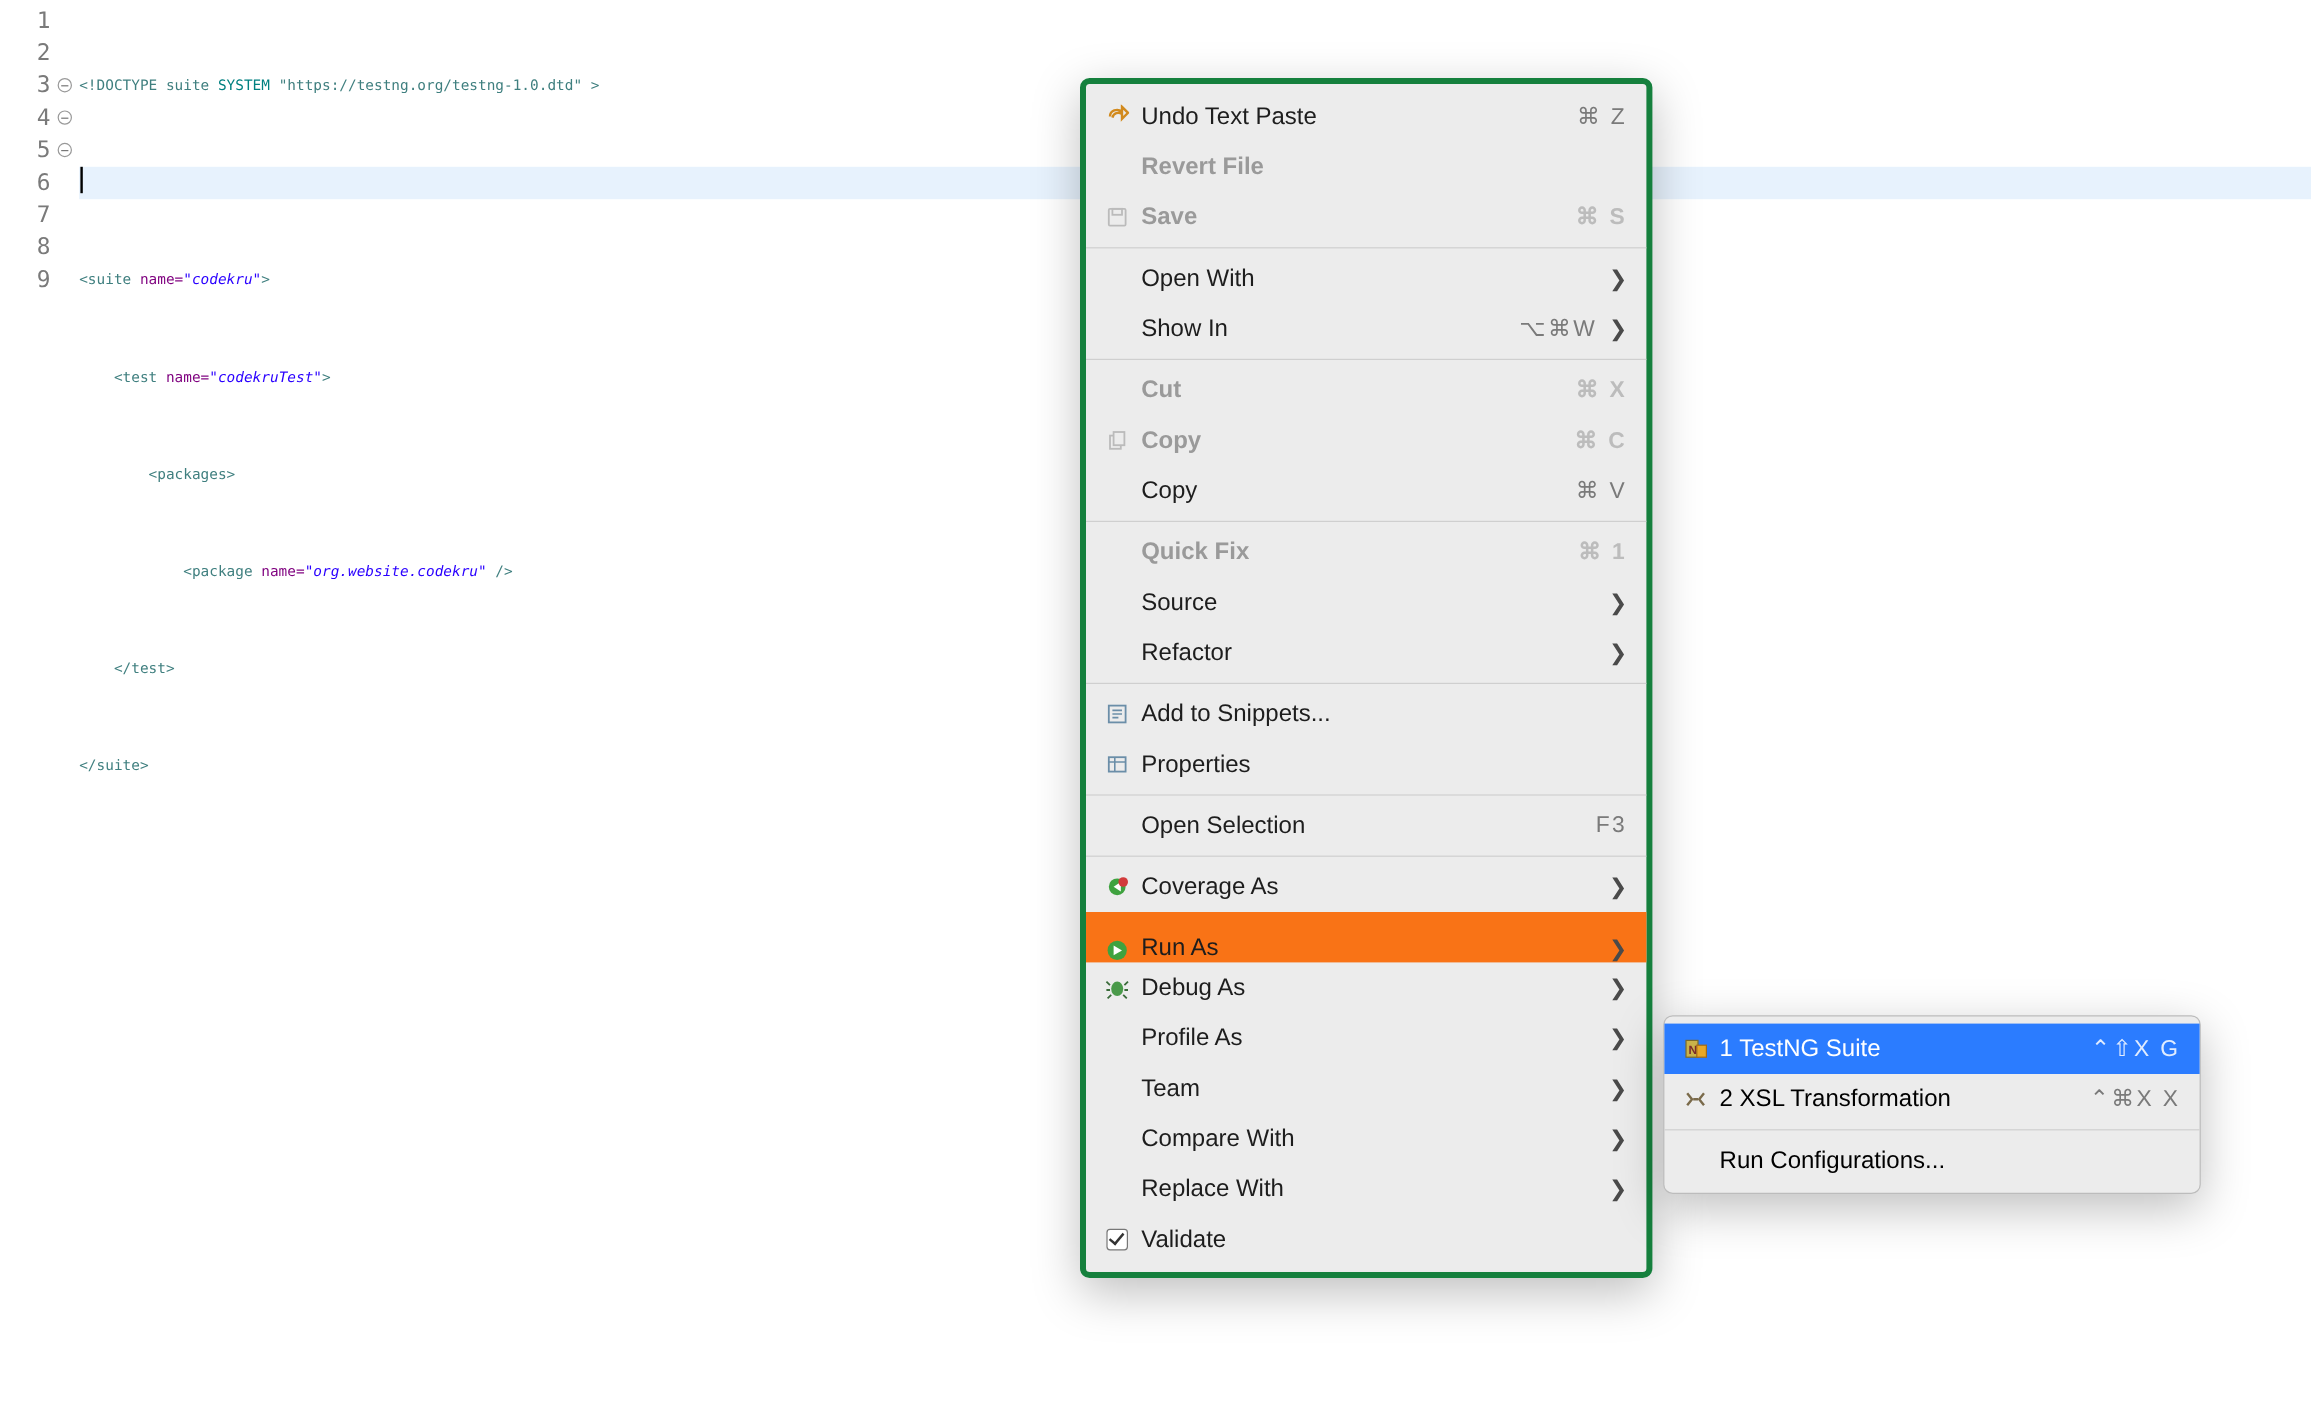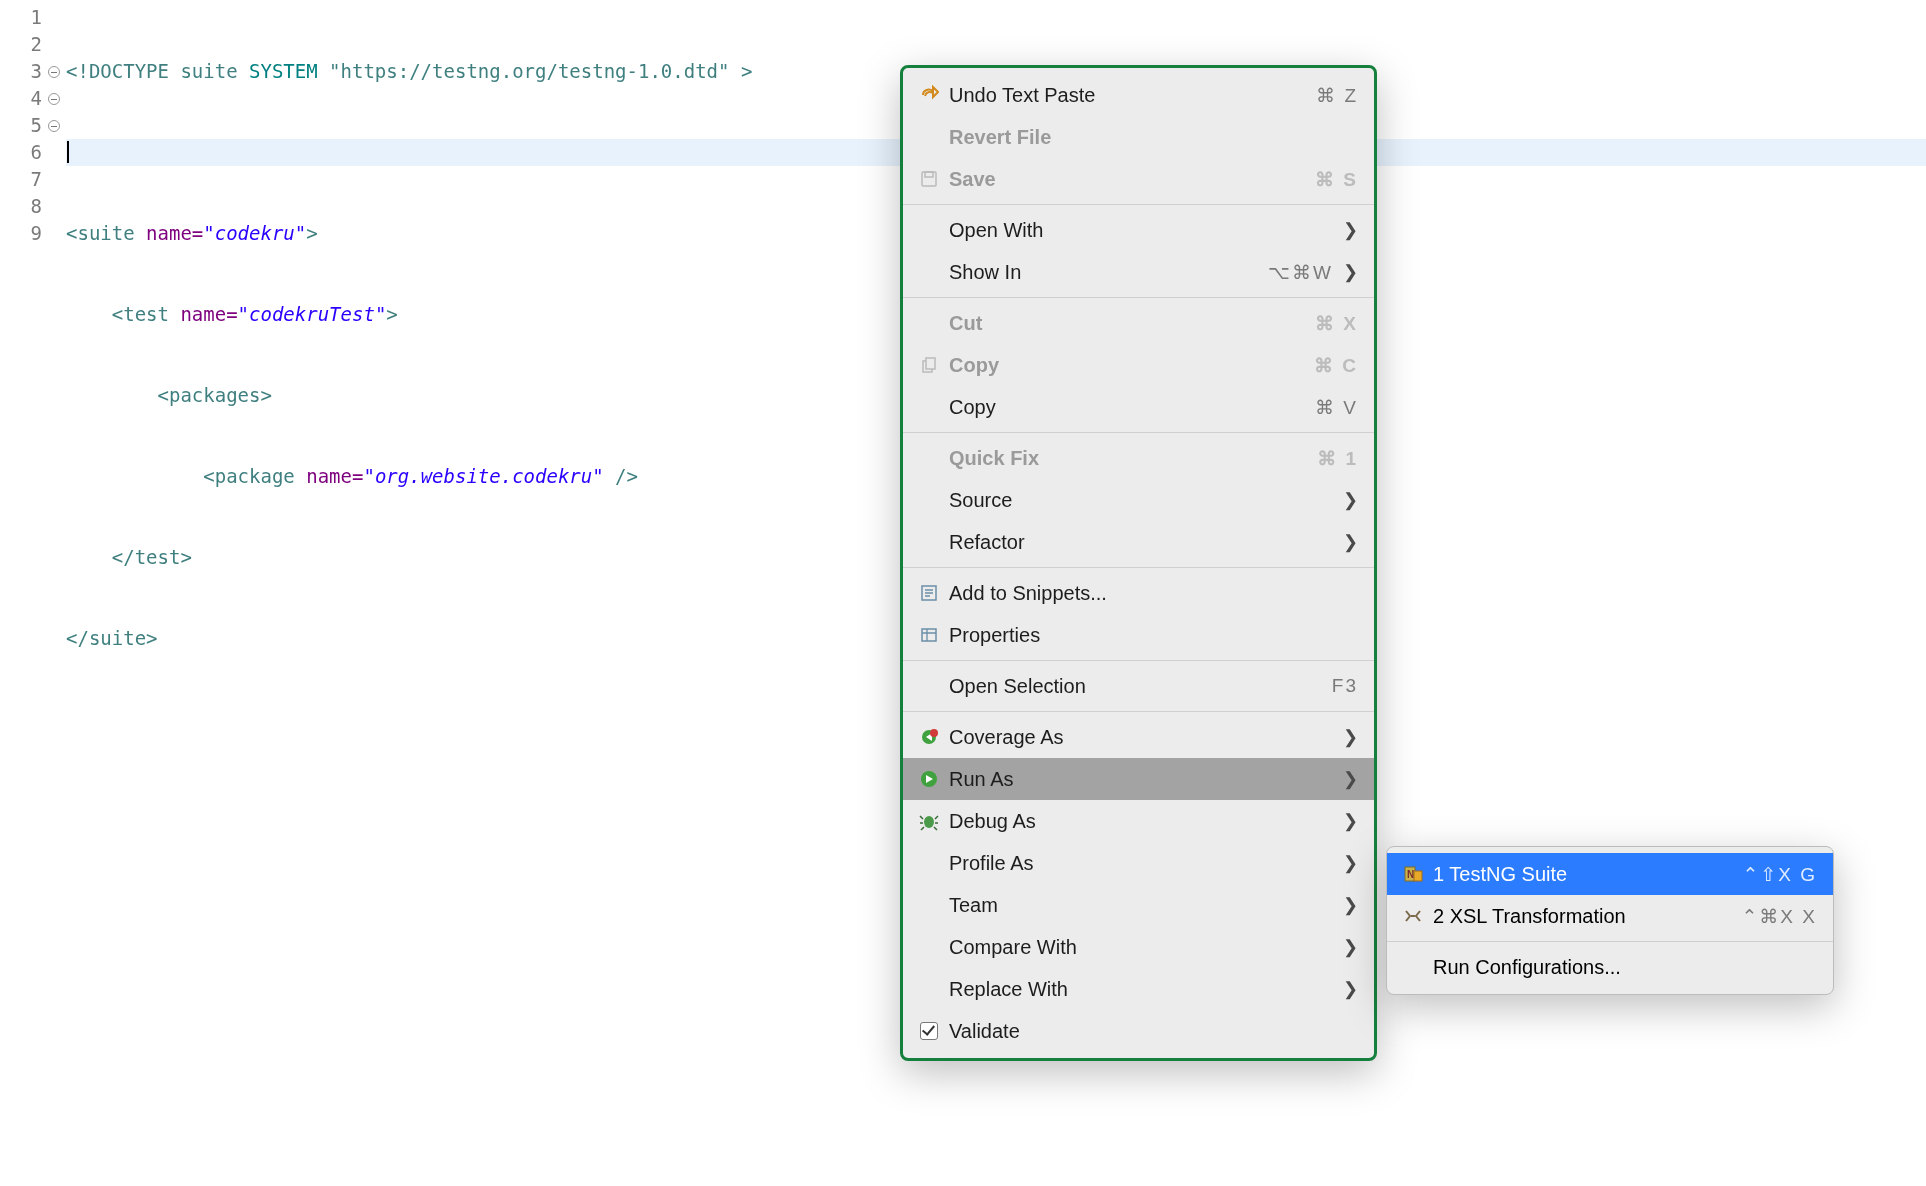--- a/index.html
+++ b/index.html
@@ -36,21 +36,21 @@
     font-size: 14px;
     line-height: 27px;
     padding-top: 4px;
     color: #888888;
     user-select: none;
     text-align: left;
   }
   .code {
     flex: 1;
     font-family: "Menlo","Consolas",monospace;
-    font-size: 19px;
+    font-size: 12px;
     line-height: 27px;
     padding-top: 4px;
     white-space: pre;
     color: #000000;
   }
   .code-line { height: 27px; }
   .code-line.current {
     background: #e7f2fd;
   }
   .tag { color: #3f7f7f; }
@@ -67,35 +67,35 @@
     vertical-align: text-bottom;
     margin-left: 1px;
   }
 
   .context-menu {
     position: absolute;
     top: 65px;
     left: 900px;
     width: 477px;
     background: #ececec;
-    border: 3px solid #15803d;
+    border: 5px solid #15803d;
     border-radius: 8px;
     box-shadow: 0 12px 40px rgba(0,0,0,0.25);
     padding: 6px 0;
     font-size: 20px;
     color: #1d1d1d;
   }
   .menu-item {
     display: flex;
     align-items: center;
     height: 42px;
     padding: 0 16px 0 12px;
   }
   .menu-item.disabled { color: #9a9a9a; font-weight: bold; }
-  .menu-item.selected { background: #a3a3a3; }
+  .menu-item.selected { background: #f97316; align-items: flex-end; }
   .menu-icon {
     width: 28px;
     display: flex;
     align-items: center;
     justify-content: center;
     margin-right: 6px;
     font-size: 18px;
   }
   .menu-icon svg { display:block; }
   .menu-label { flex: 1; }

